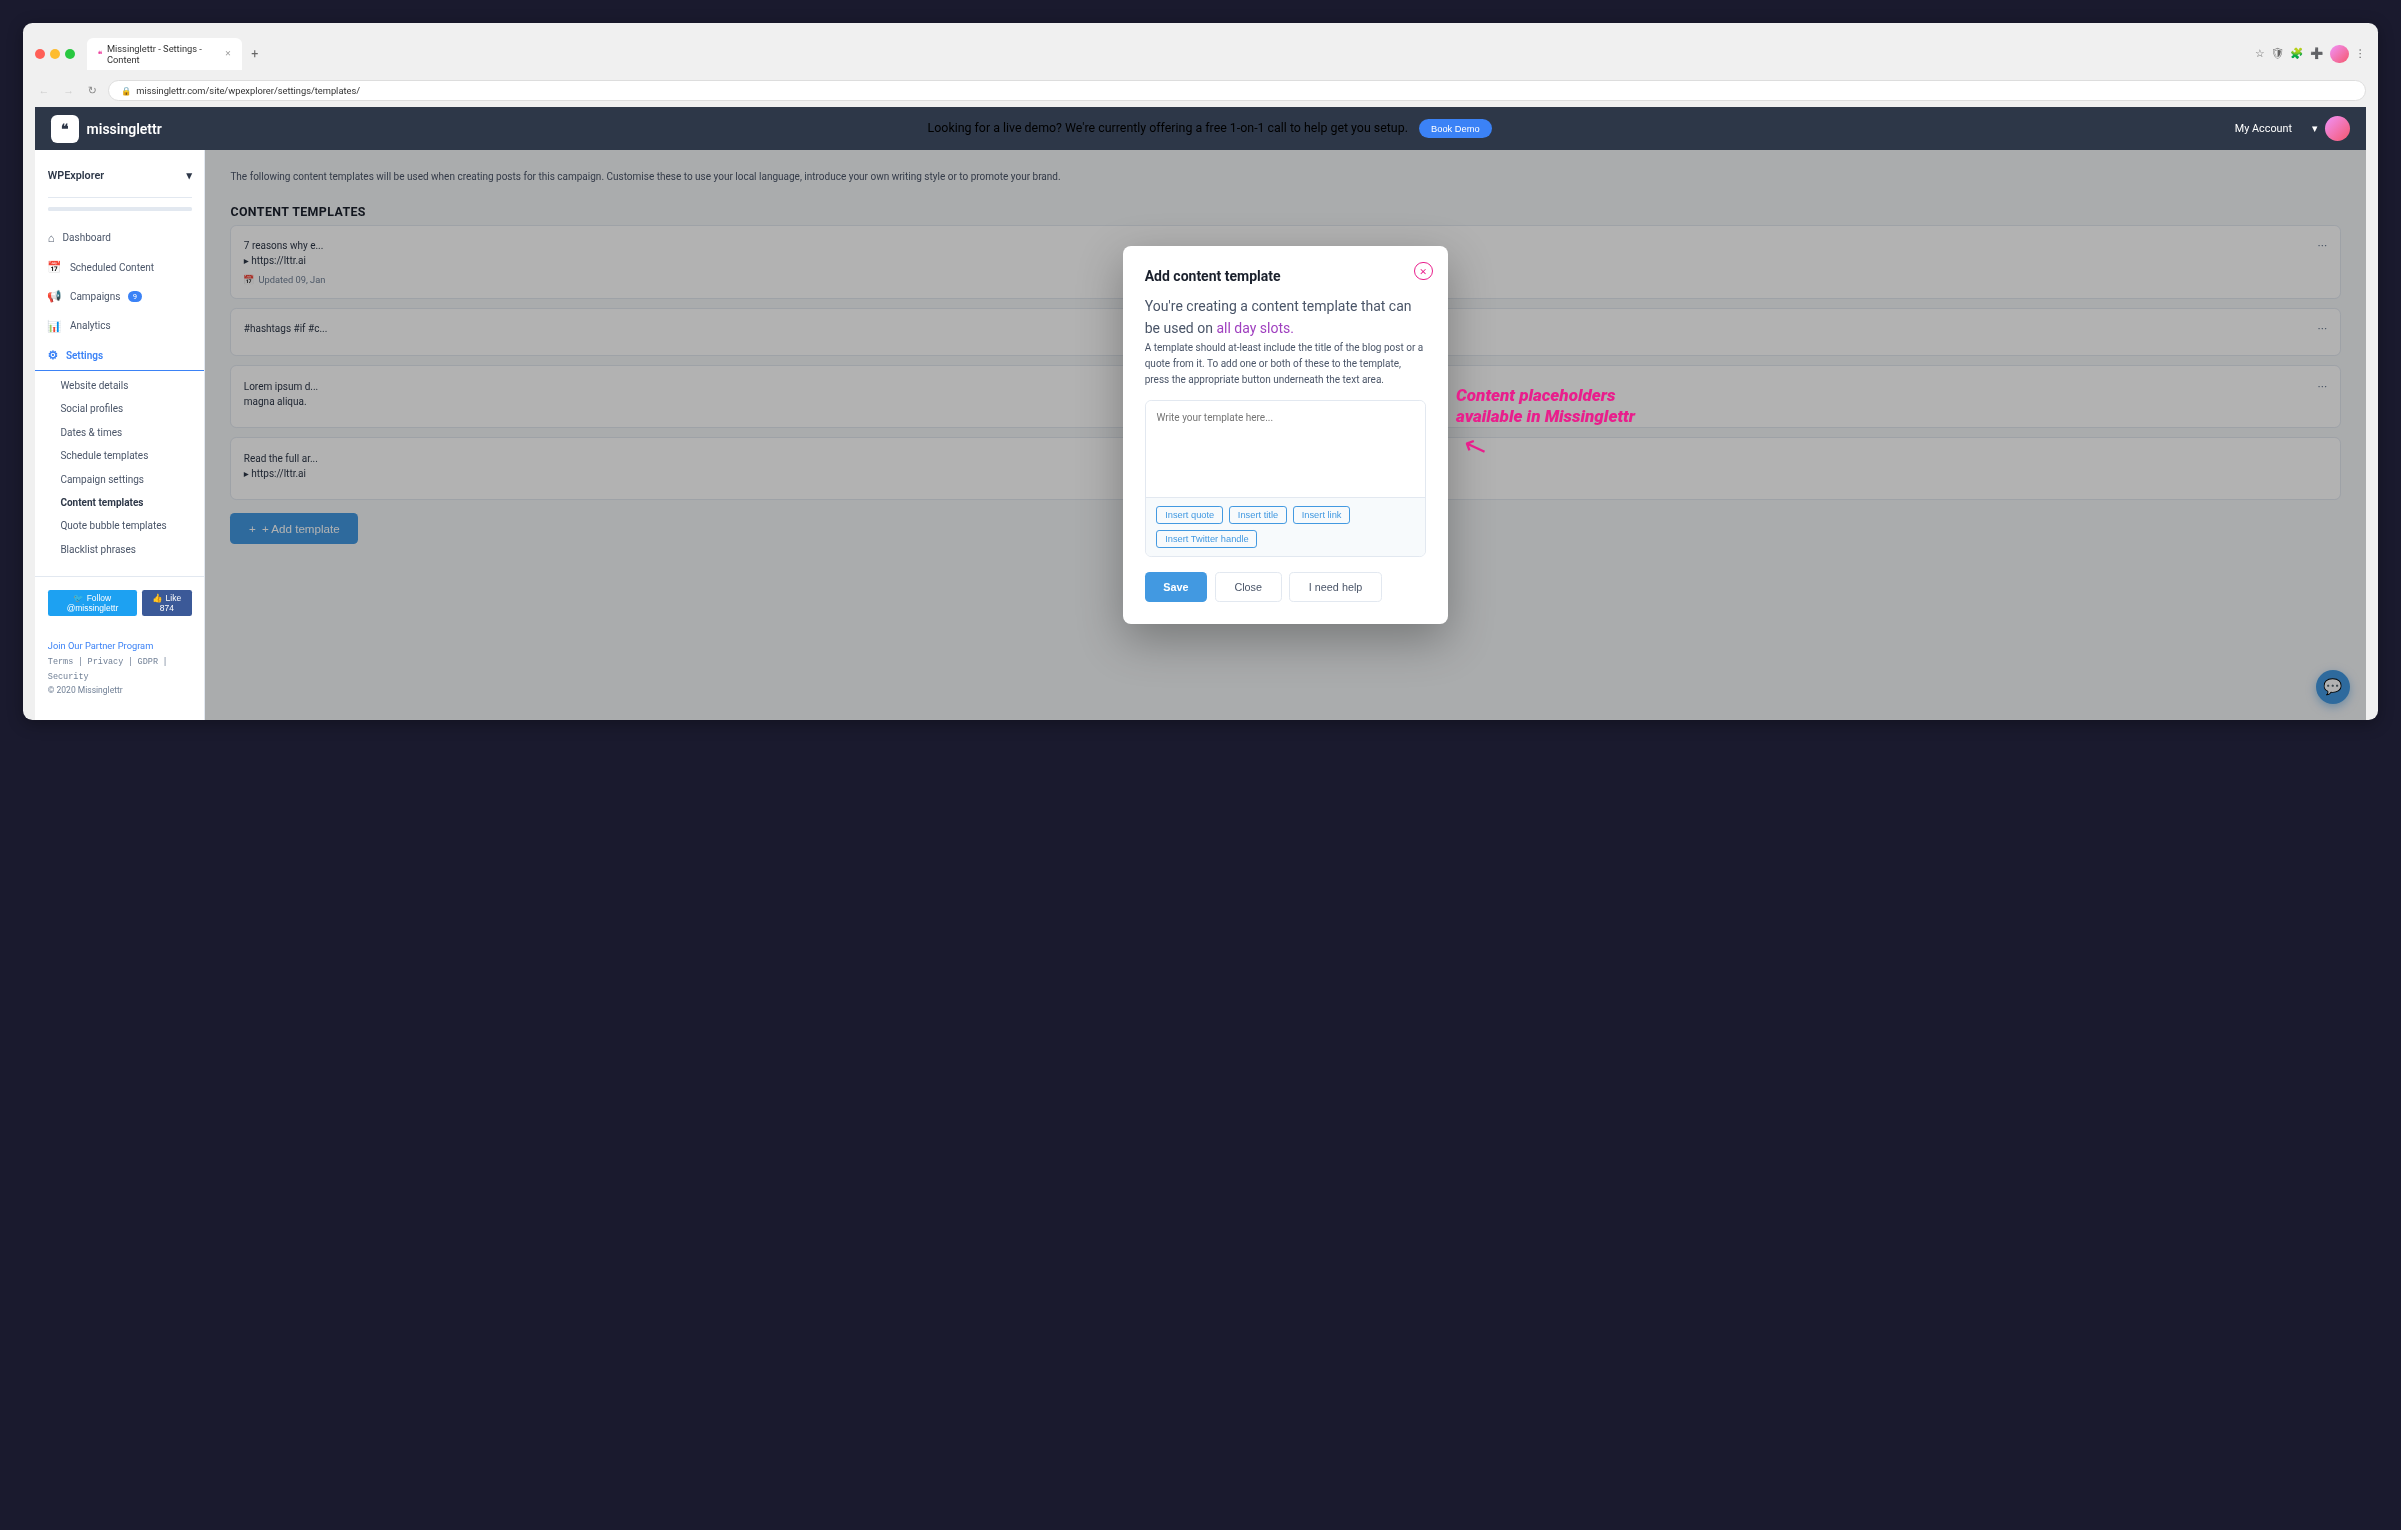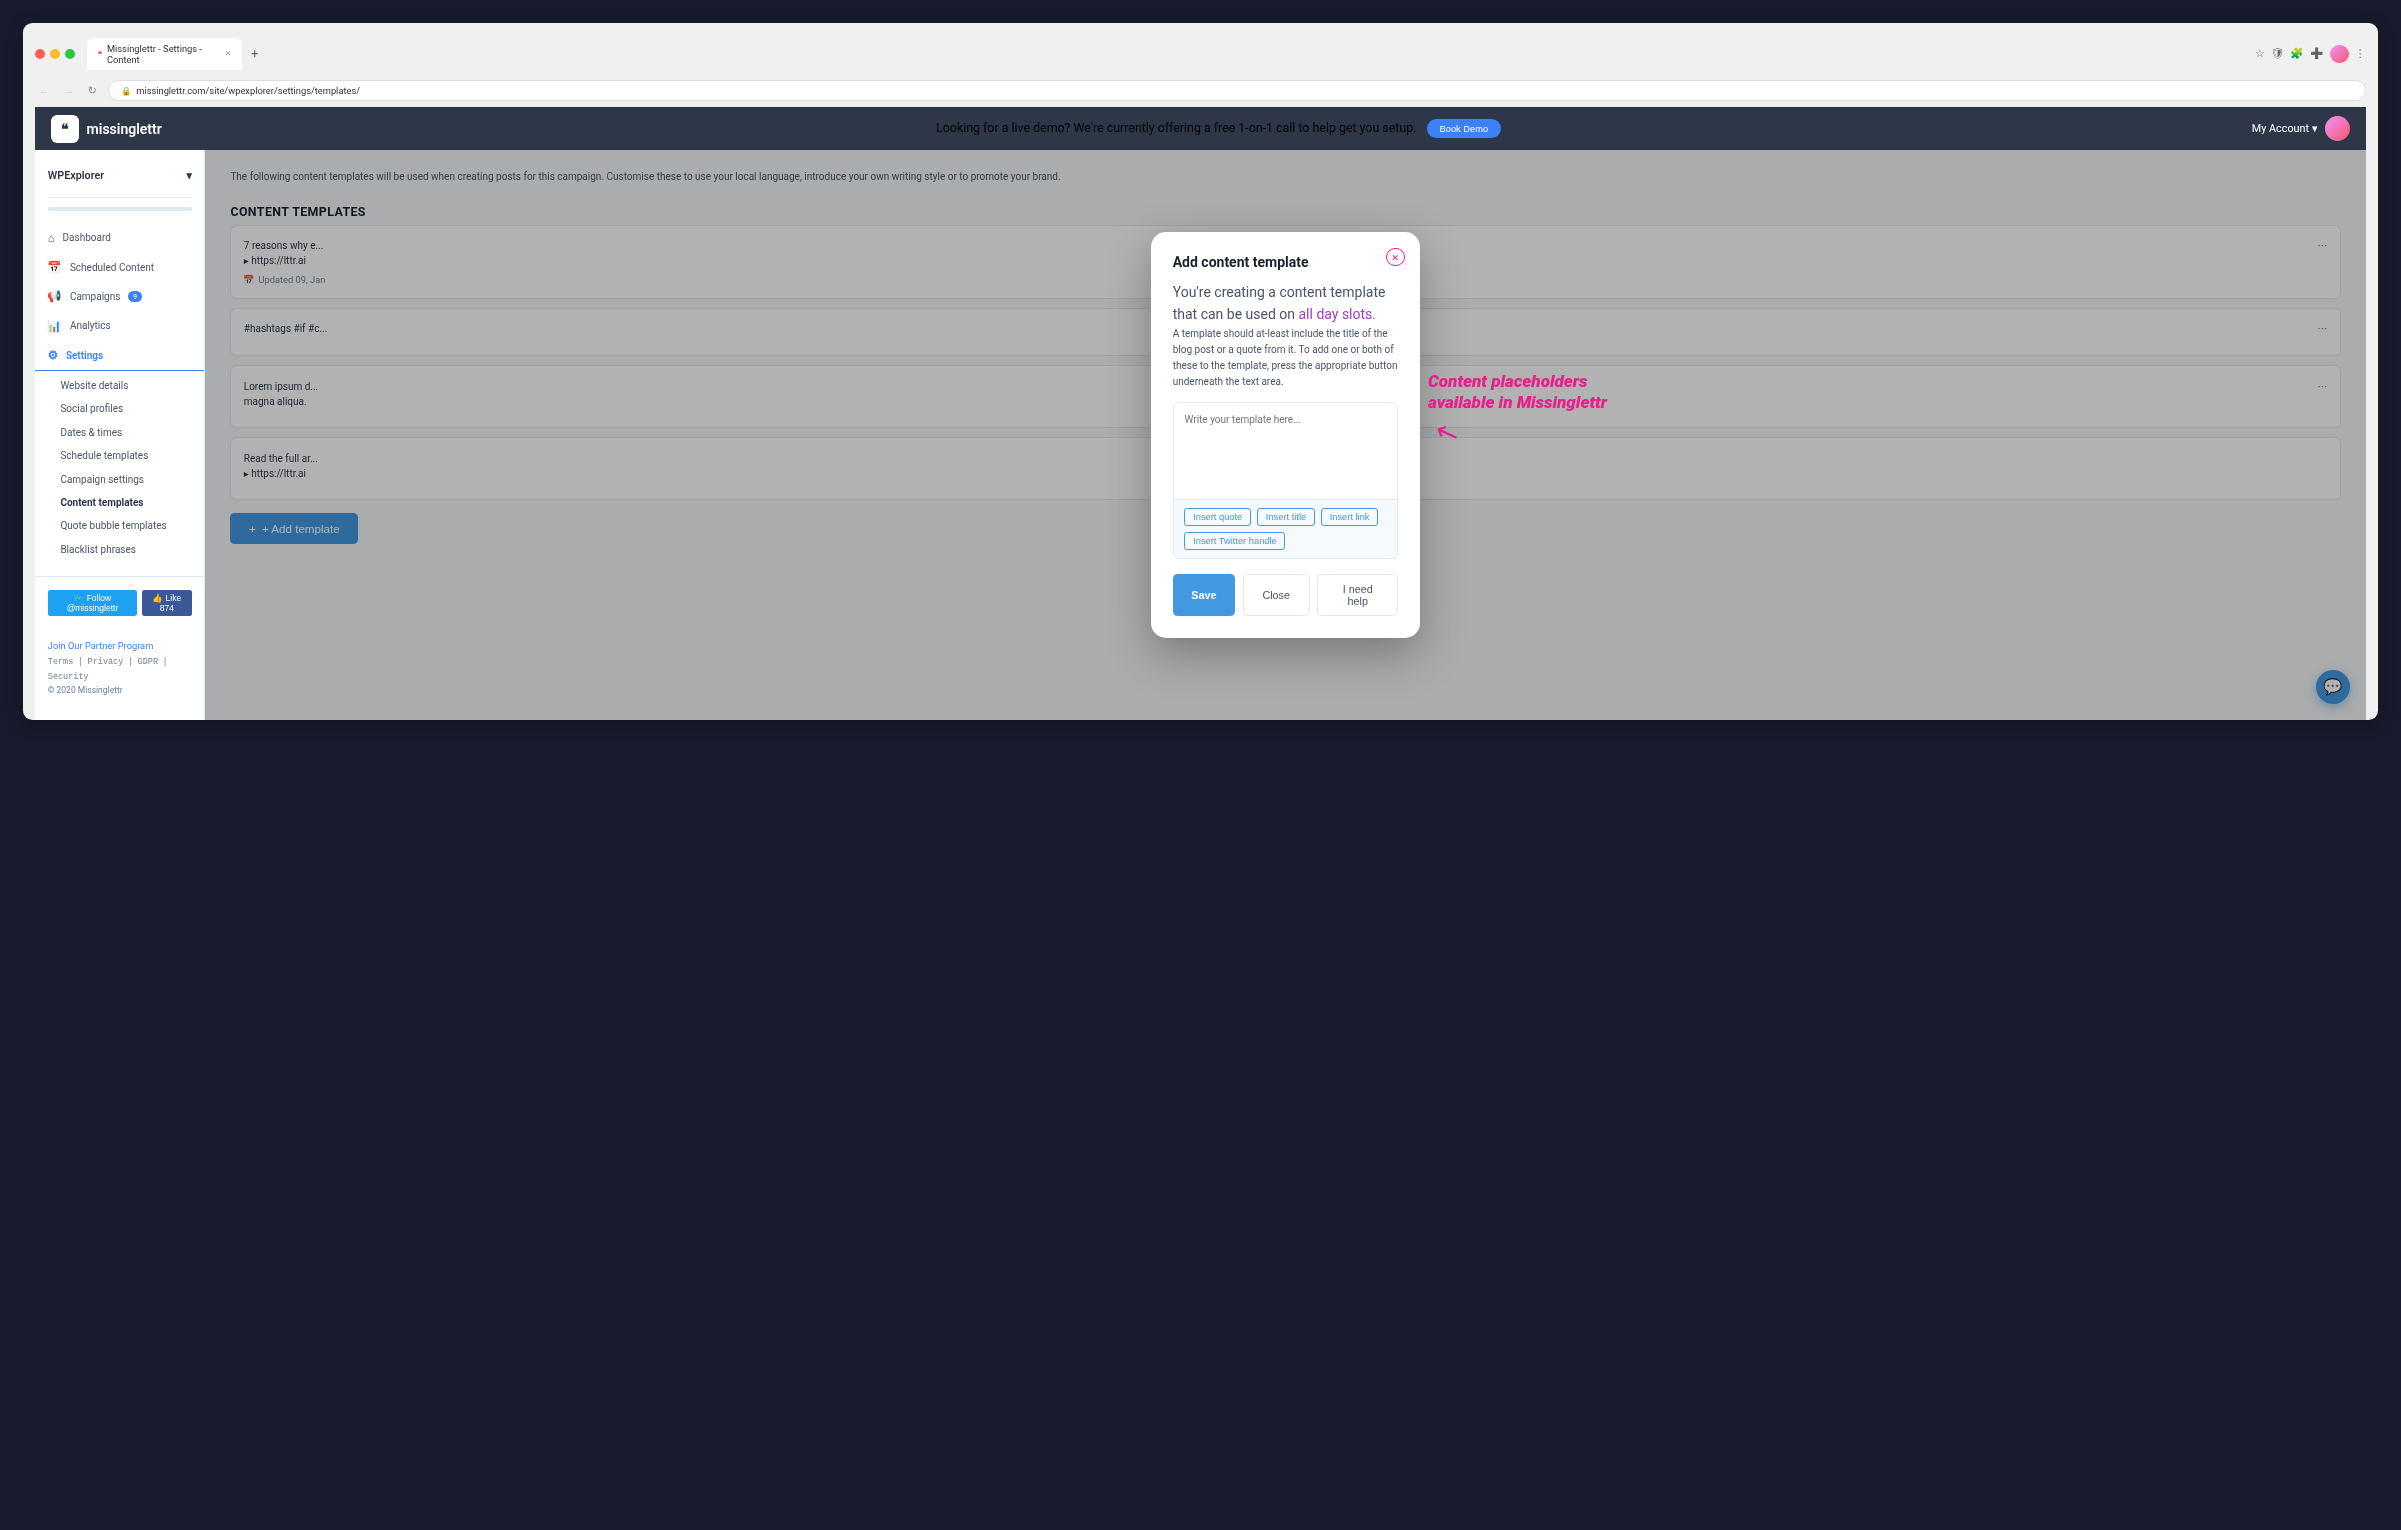--- a/index.html
+++ b/index.html
@@ -142,21 +142,21 @@
       cursor: pointer;
       margin-left: 7.7px;
     }
 
     .nav-right {
       display: flex;
       align-items: center;
       gap: 7.7px;
     }
 
-    .my-account { color: white; font-size: 10.8px; display: flex; align-items: center; gap: 3px; cursor: pointer; }
+    .my-account { color: white; font-size: 10.8px; display: flex; align-items: center; gap: 20px; cursor: pointer; }
     .user-avatar { width: 25px; height: 25px; border-radius: 50%; background: linear-gradient(135deg, #f093fb, #f5576c); }
 
     
     .main-layout {
       display: flex;
       height: calc(100% - 43px);
     }
 
     
     .sidebar {
@@ -298,23 +298,23 @@
       background: rgba(0,0,0,0.3);
       display: flex;
       align-items: center;
       justify-content: center;
       z-index: 10;
     }
 
     
     .modal {
       background: white;
-      border-radius: 15px;
+      border-radius: 8px;
       padding: 21.7px;
-      width: 269px;
+      width: 325px;
       max-width: 90%;
       position: relative;
       box-shadow: 0 15.5px 46px rgba(0,0,0,0.3);
     }
 
     .modal-title {
       font-size: 14px;
       font-weight: 700;
       color: #1a202c;
       margin-bottom: 10.8px;

